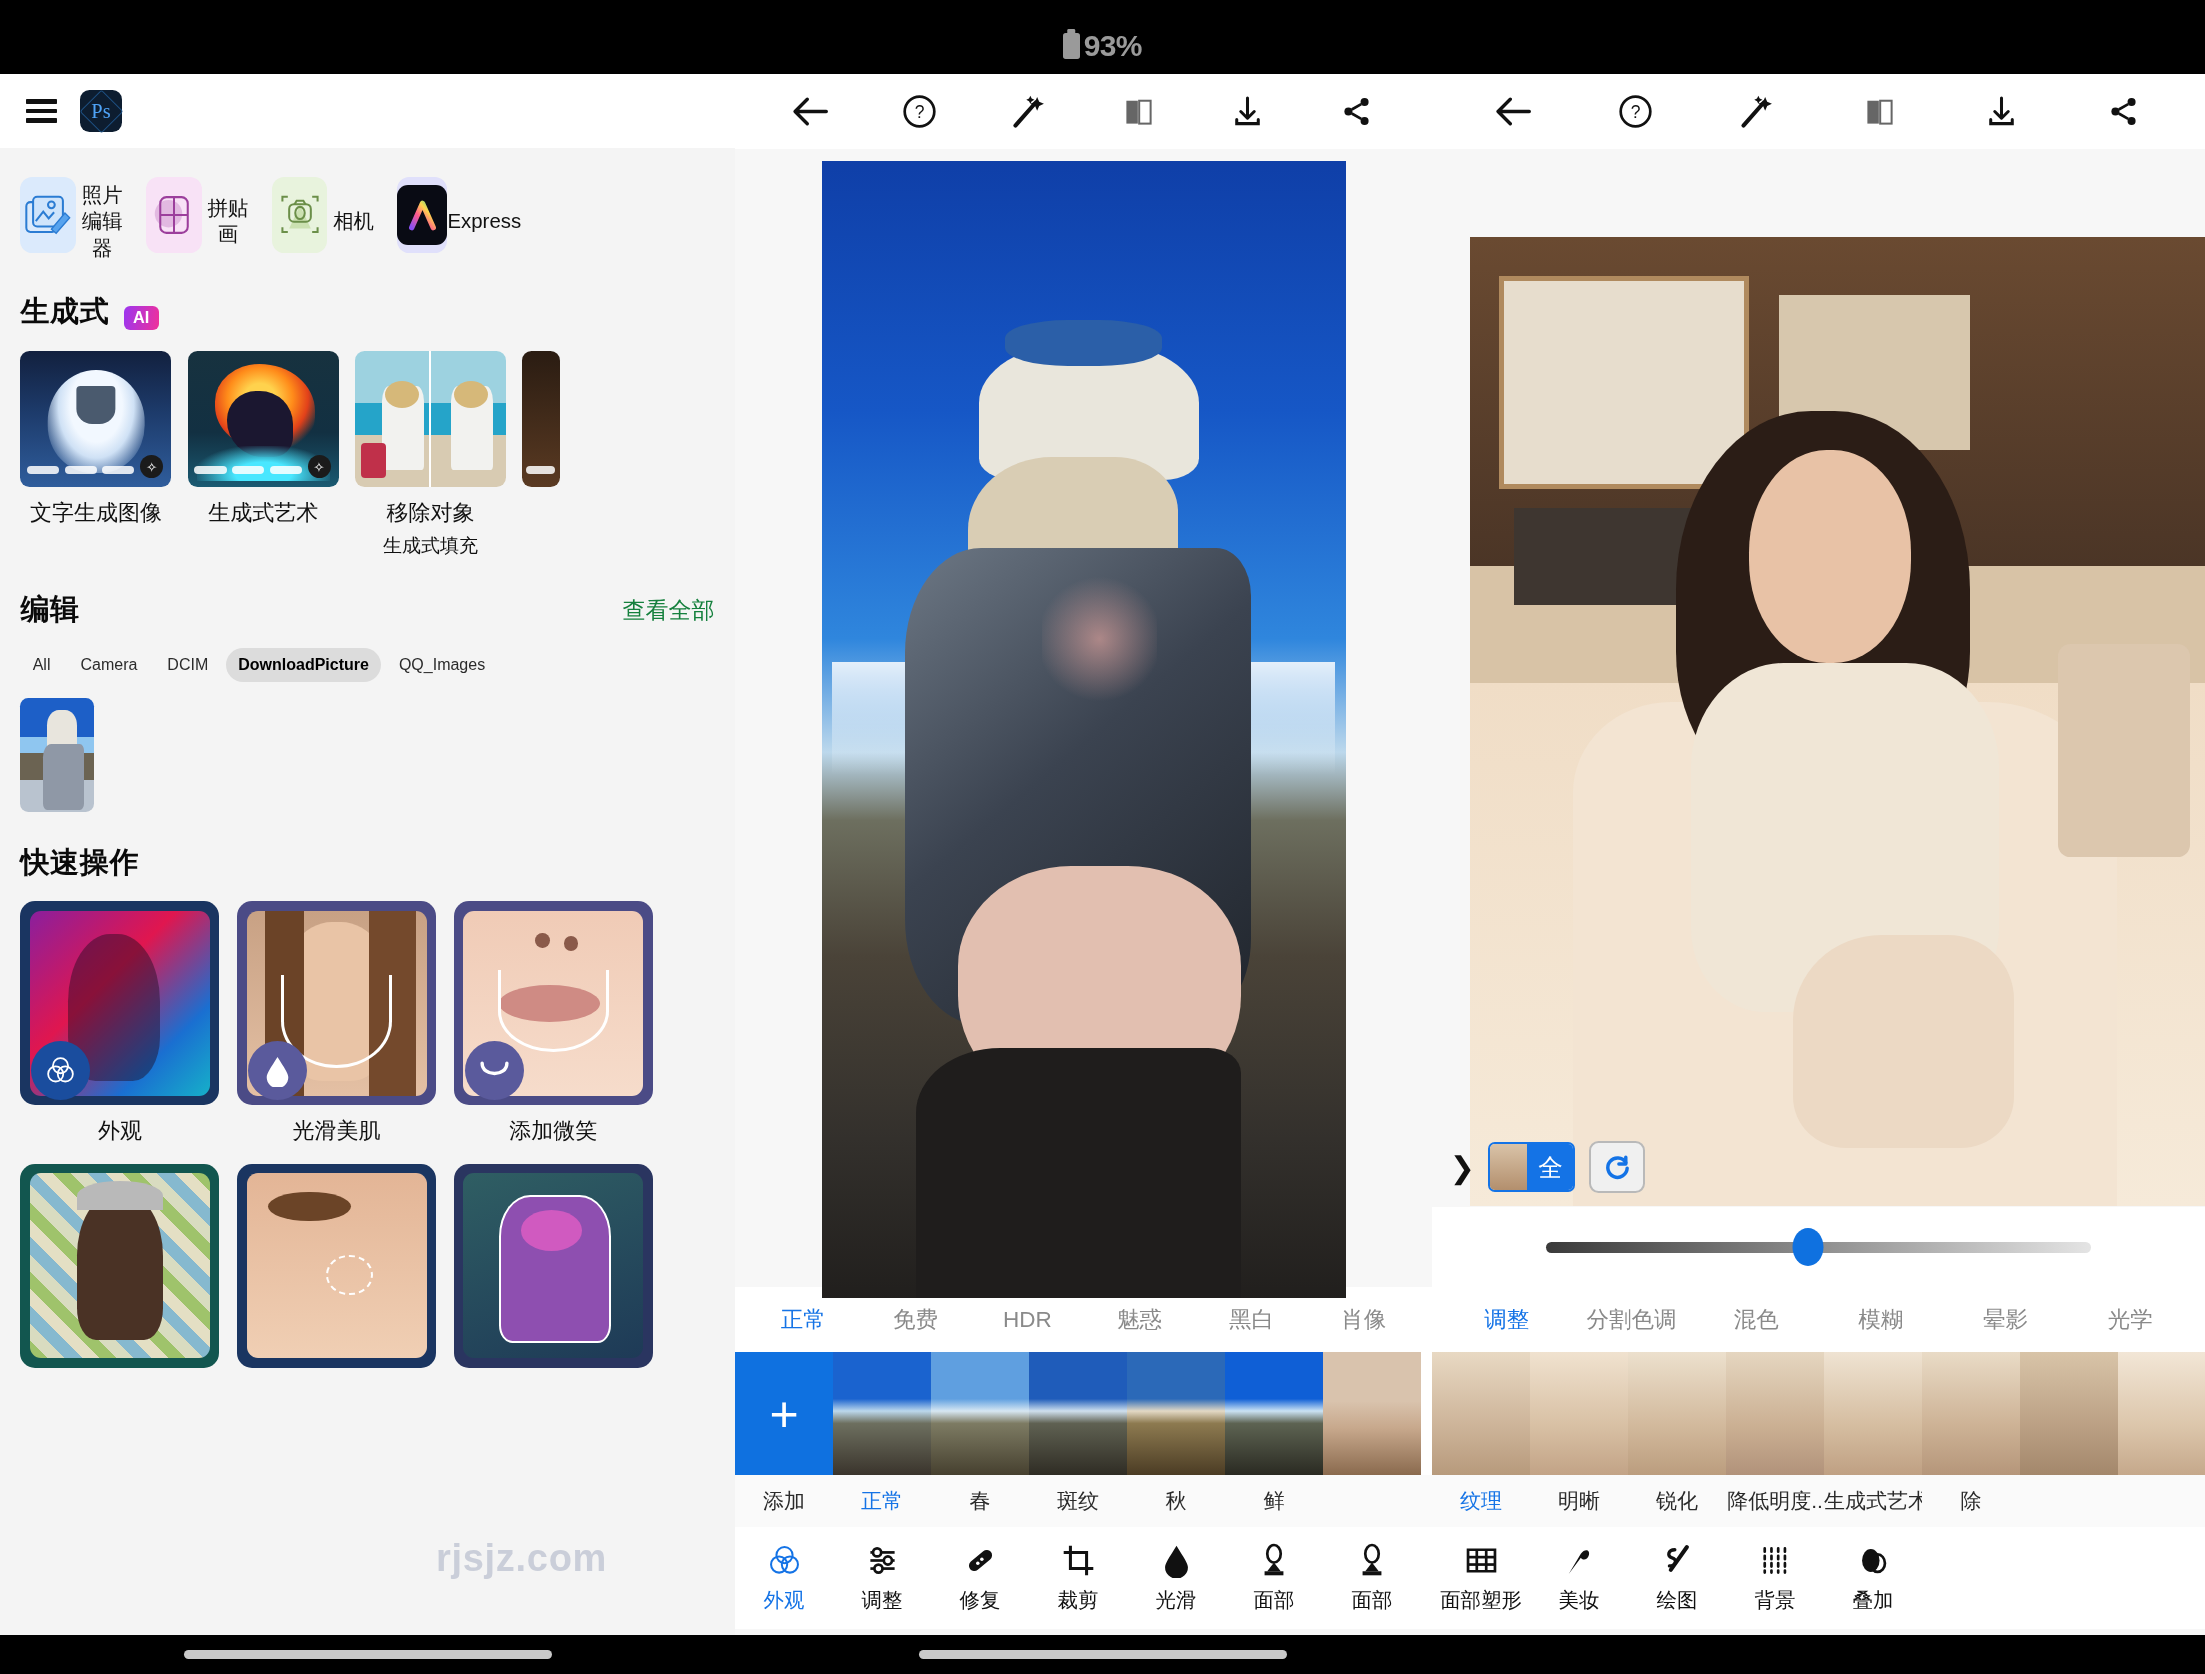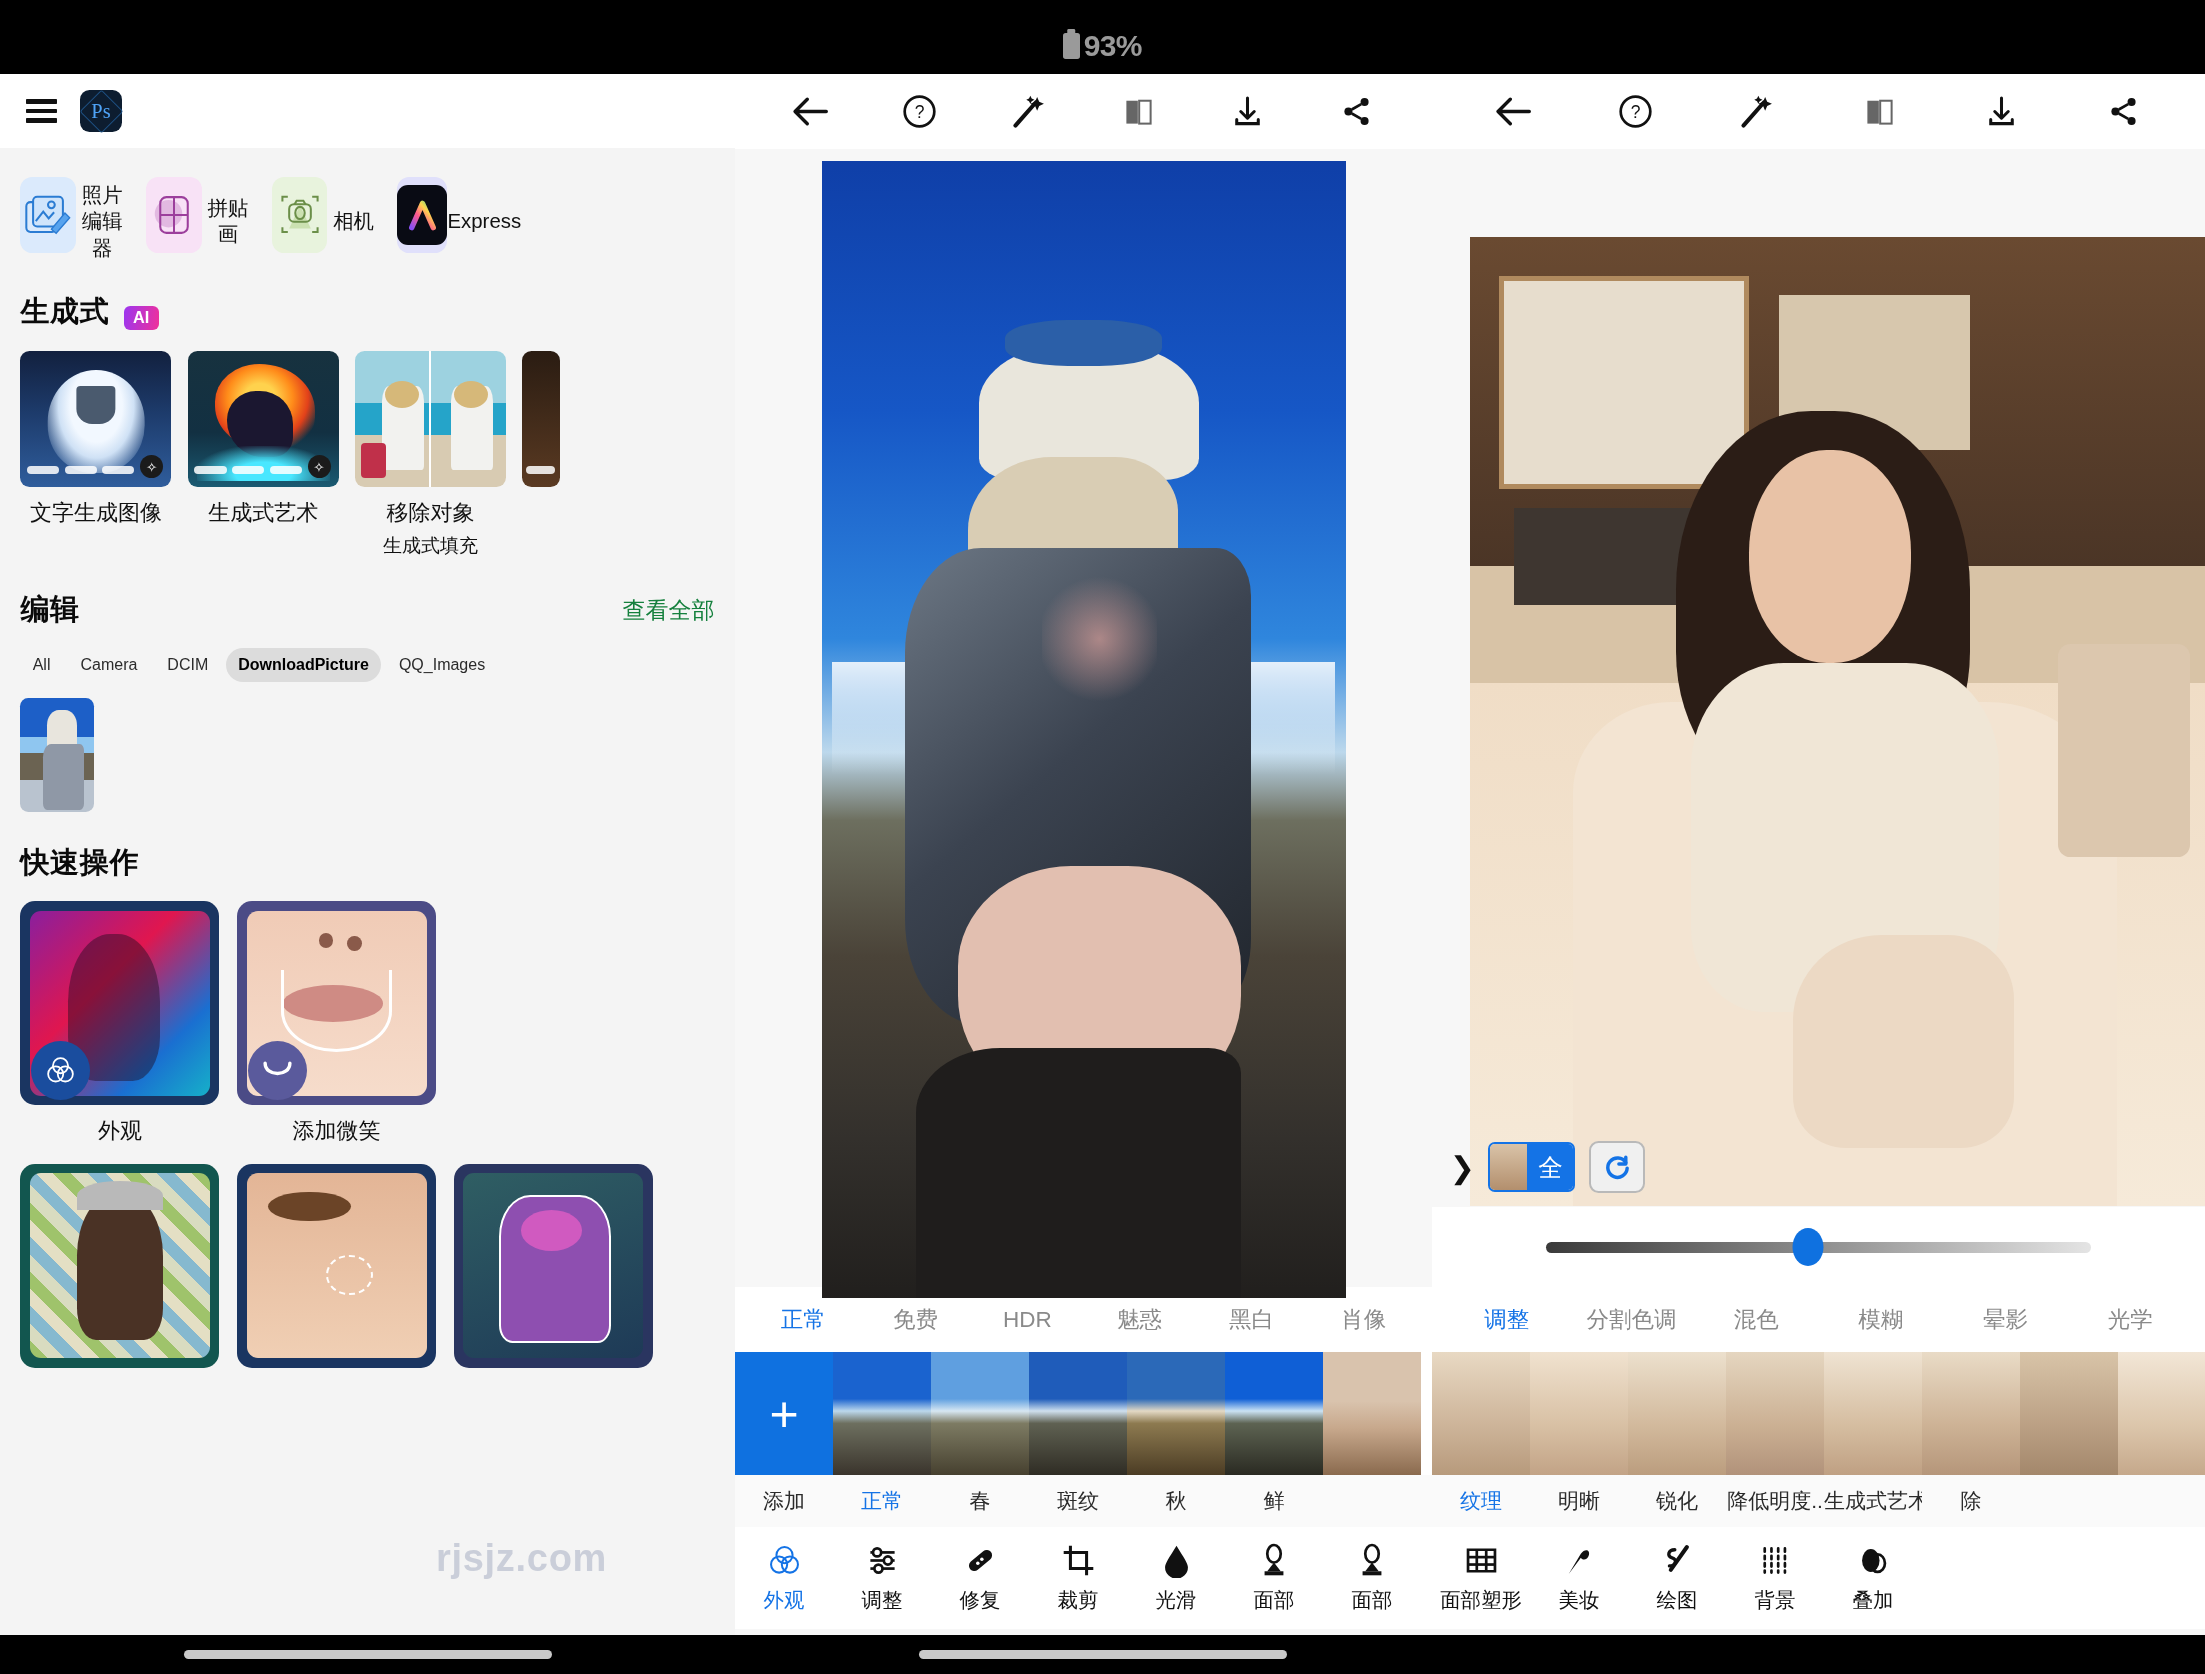--- a/index.html
+++ b/index.html
@@ -319,20 +319,37 @@
               <svg width="33" height="33" viewBox="0 0 48 48">
                 <circle cx="24" cy="17" r="11" fill="none" stroke="#fff" stroke-width="2.6"></circle>
                 <circle cx="17" cy="29" r="11" fill="none" stroke="#fff" stroke-width="2.6"></circle>
                 <circle cx="31" cy="29" r="11" fill="none" stroke="#fff" stroke-width="2.6"></circle>
               </svg>
             </div>
           </div>
           <div class="qa-label">外观</div>
         </div>
 
+        <div class="qa-card">
+          <div class="qa-tile" style="background:#4b4b86;">
+            <div class="qa-inner" style="background:linear-gradient(180deg,#c8a184,#e4c0a4);">
+              <div style="position:absolute;left:18%;top:6%;width:64%;height:86%;background:#e9c4a6;border-radius:46% 46% 38% 38%;"></div>
+              <div style="position:absolute;left:10%;top:0;width:22%;height:100%;background:#6b4327;"></div>
+              <div style="position:absolute;right:6%;top:0;width:26%;height:100%;background:#74492c;"></div>
+            </div>
+            <div style="position:absolute;left:22%;top:36%;width:56%;height:46%;border:3.4px solid #fff;
+                 border-top:none;border-radius:0 0 50% 50%;"></div>
+            <div class="qa-bubble" style="background:#5a5a9c;">
+              <svg width="27" height="33" viewBox="0 0 40 48">
+                <path d="M20 4 C30 20 36 28 36 34 a16 16 0 0 1 -32 0 C4 28 10 20 20 4 Z" fill="#fff"></path>
+              </svg>
+            </div>
+          </div>
+          <div class="qa-label">光滑美肌</div>
+        </div>
 
         <div class="qa-card">
           <div class="qa-tile" style="background:#4b4b86;">
             <div class="qa-inner" style="background:linear-gradient(180deg,#f0cbb6,#f6dccb);">
               <div style="position:absolute;left:20%;top:40%;width:56%;height:20%;background:#cf8b84;border-radius:50%;"></div>
               <div style="position:absolute;left:40%;top:12%;width:8%;height:8%;background:#8a5a4a;border-radius:50%;"></div>
               <div style="position:absolute;left:56%;top:14%;width:8%;height:8%;background:#8a5a4a;border-radius:50%;"></div>
             </div>
             <div style="position:absolute;left:22%;top:34%;width:56%;height:40%;border:3.4px solid #fff;
                  border-top:none;border-radius:0 0 50% 50%;"></div>

